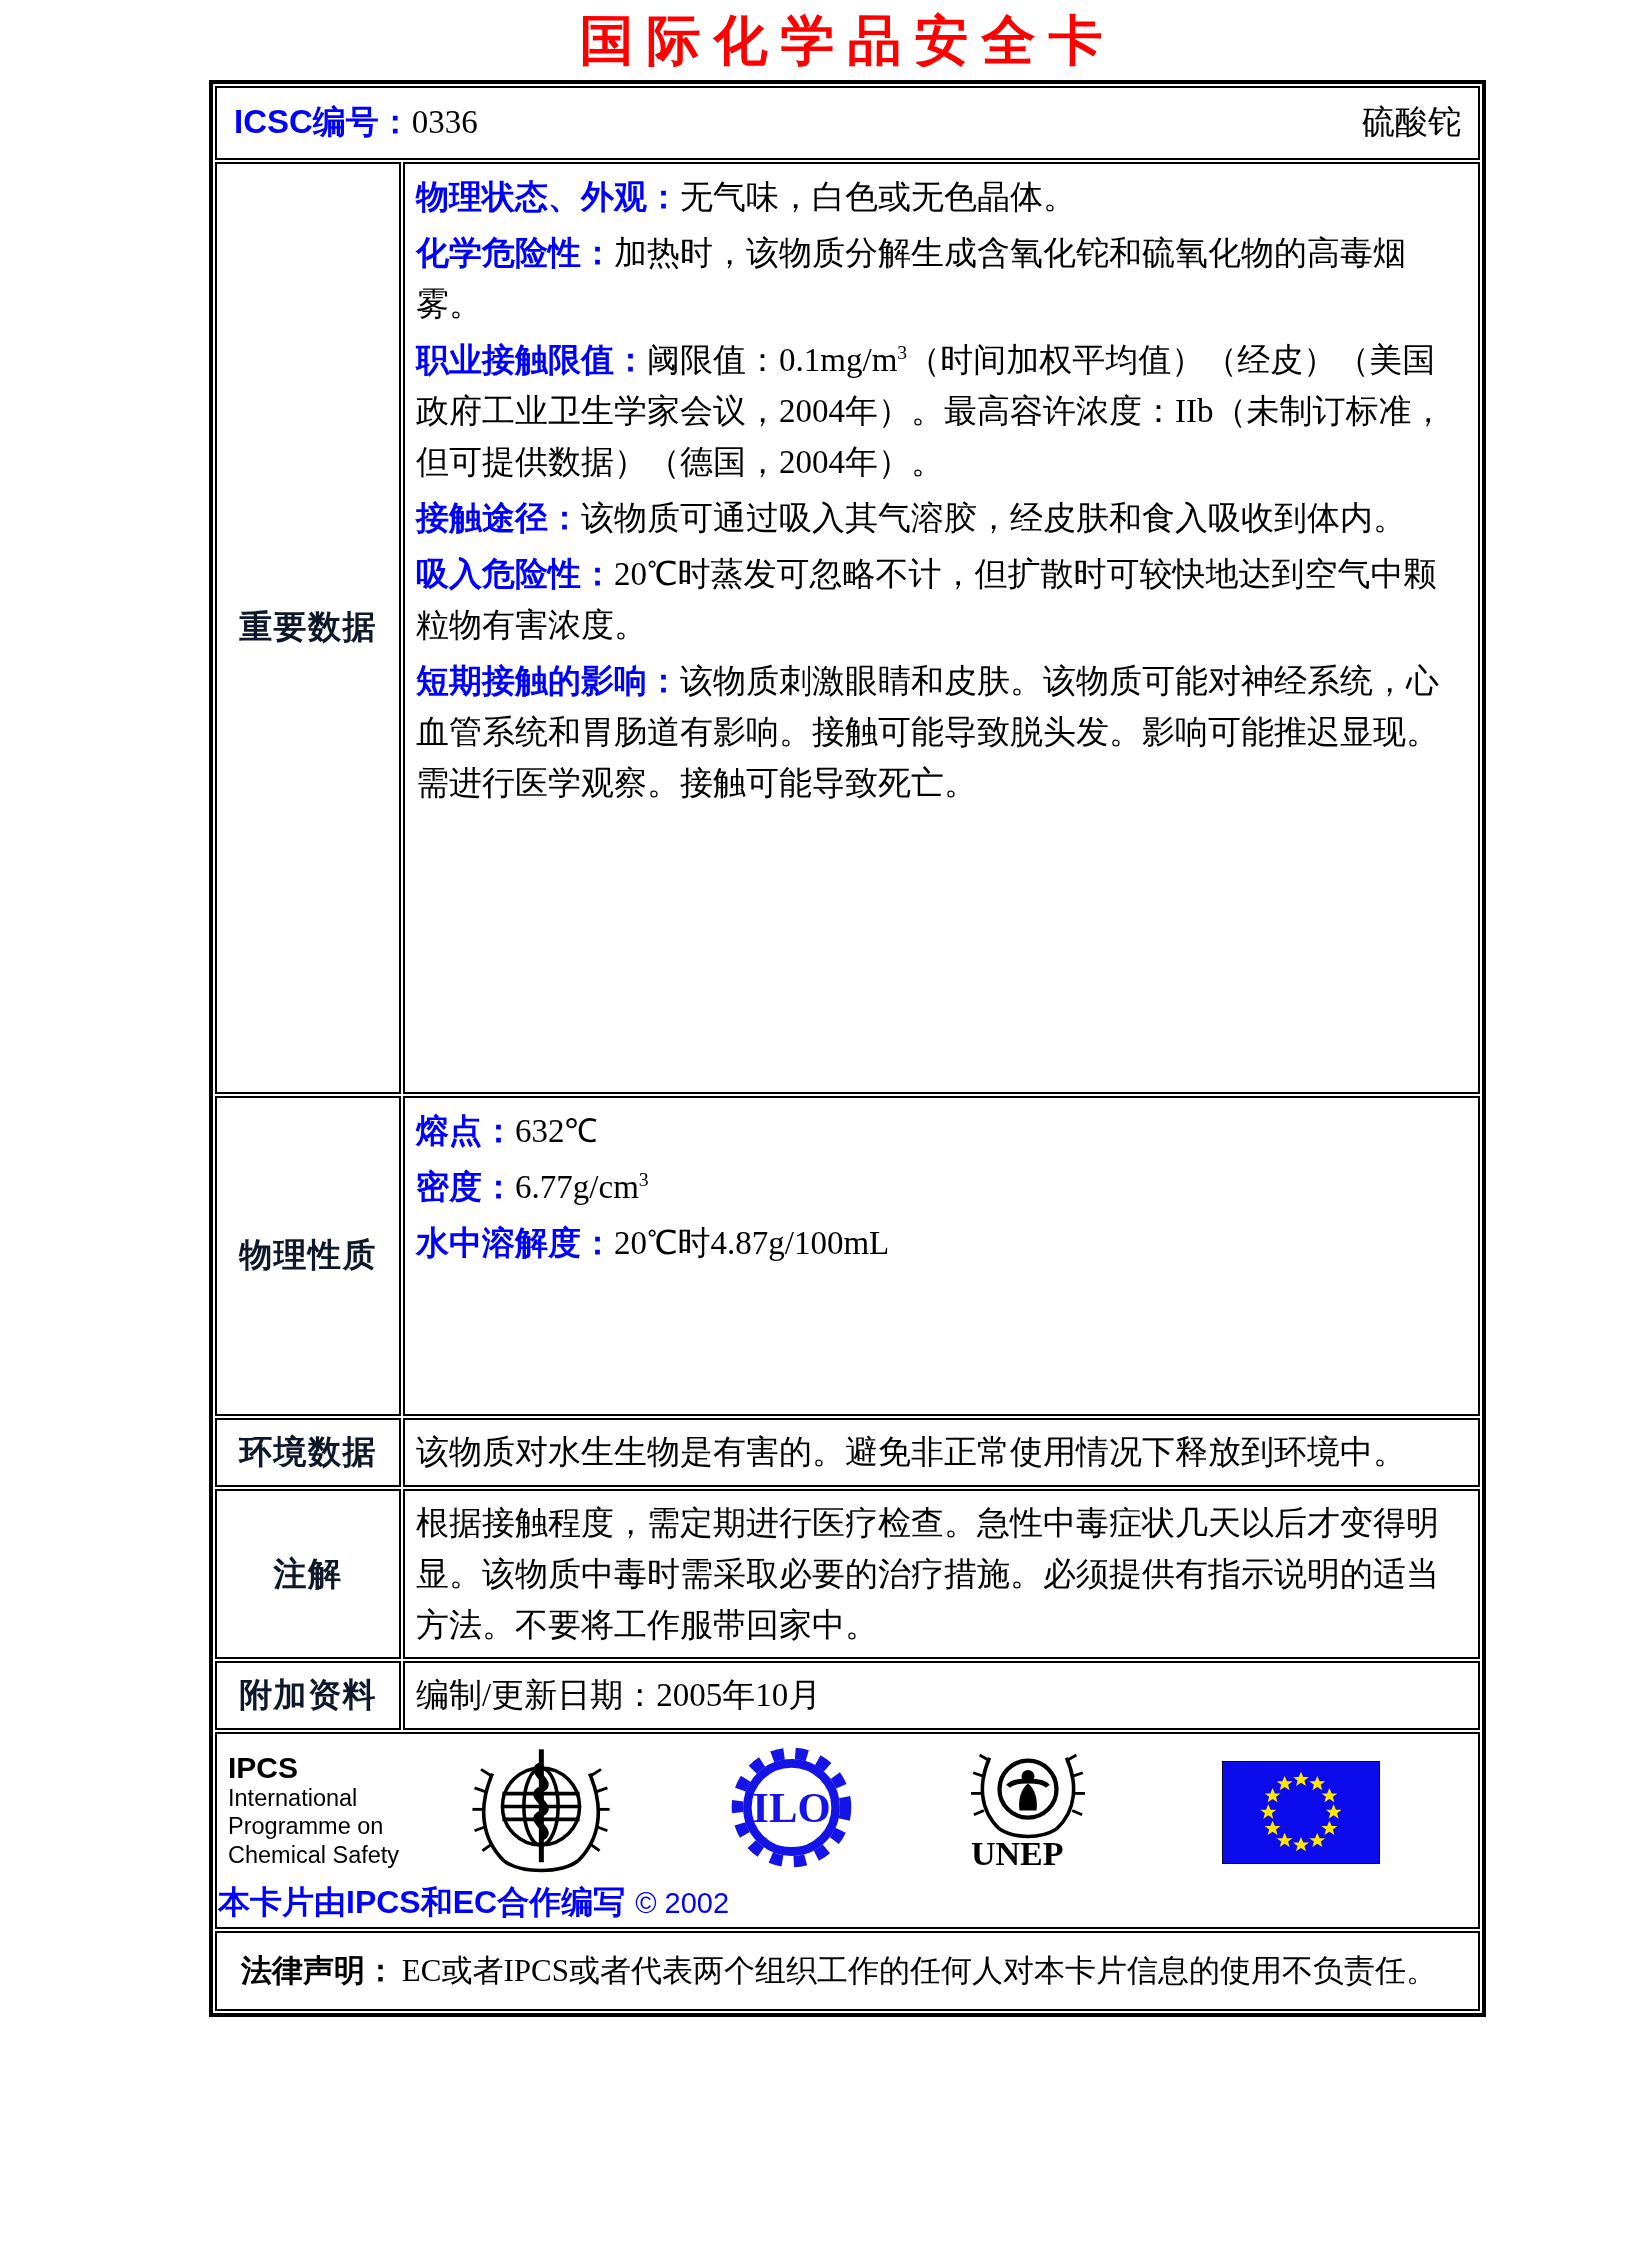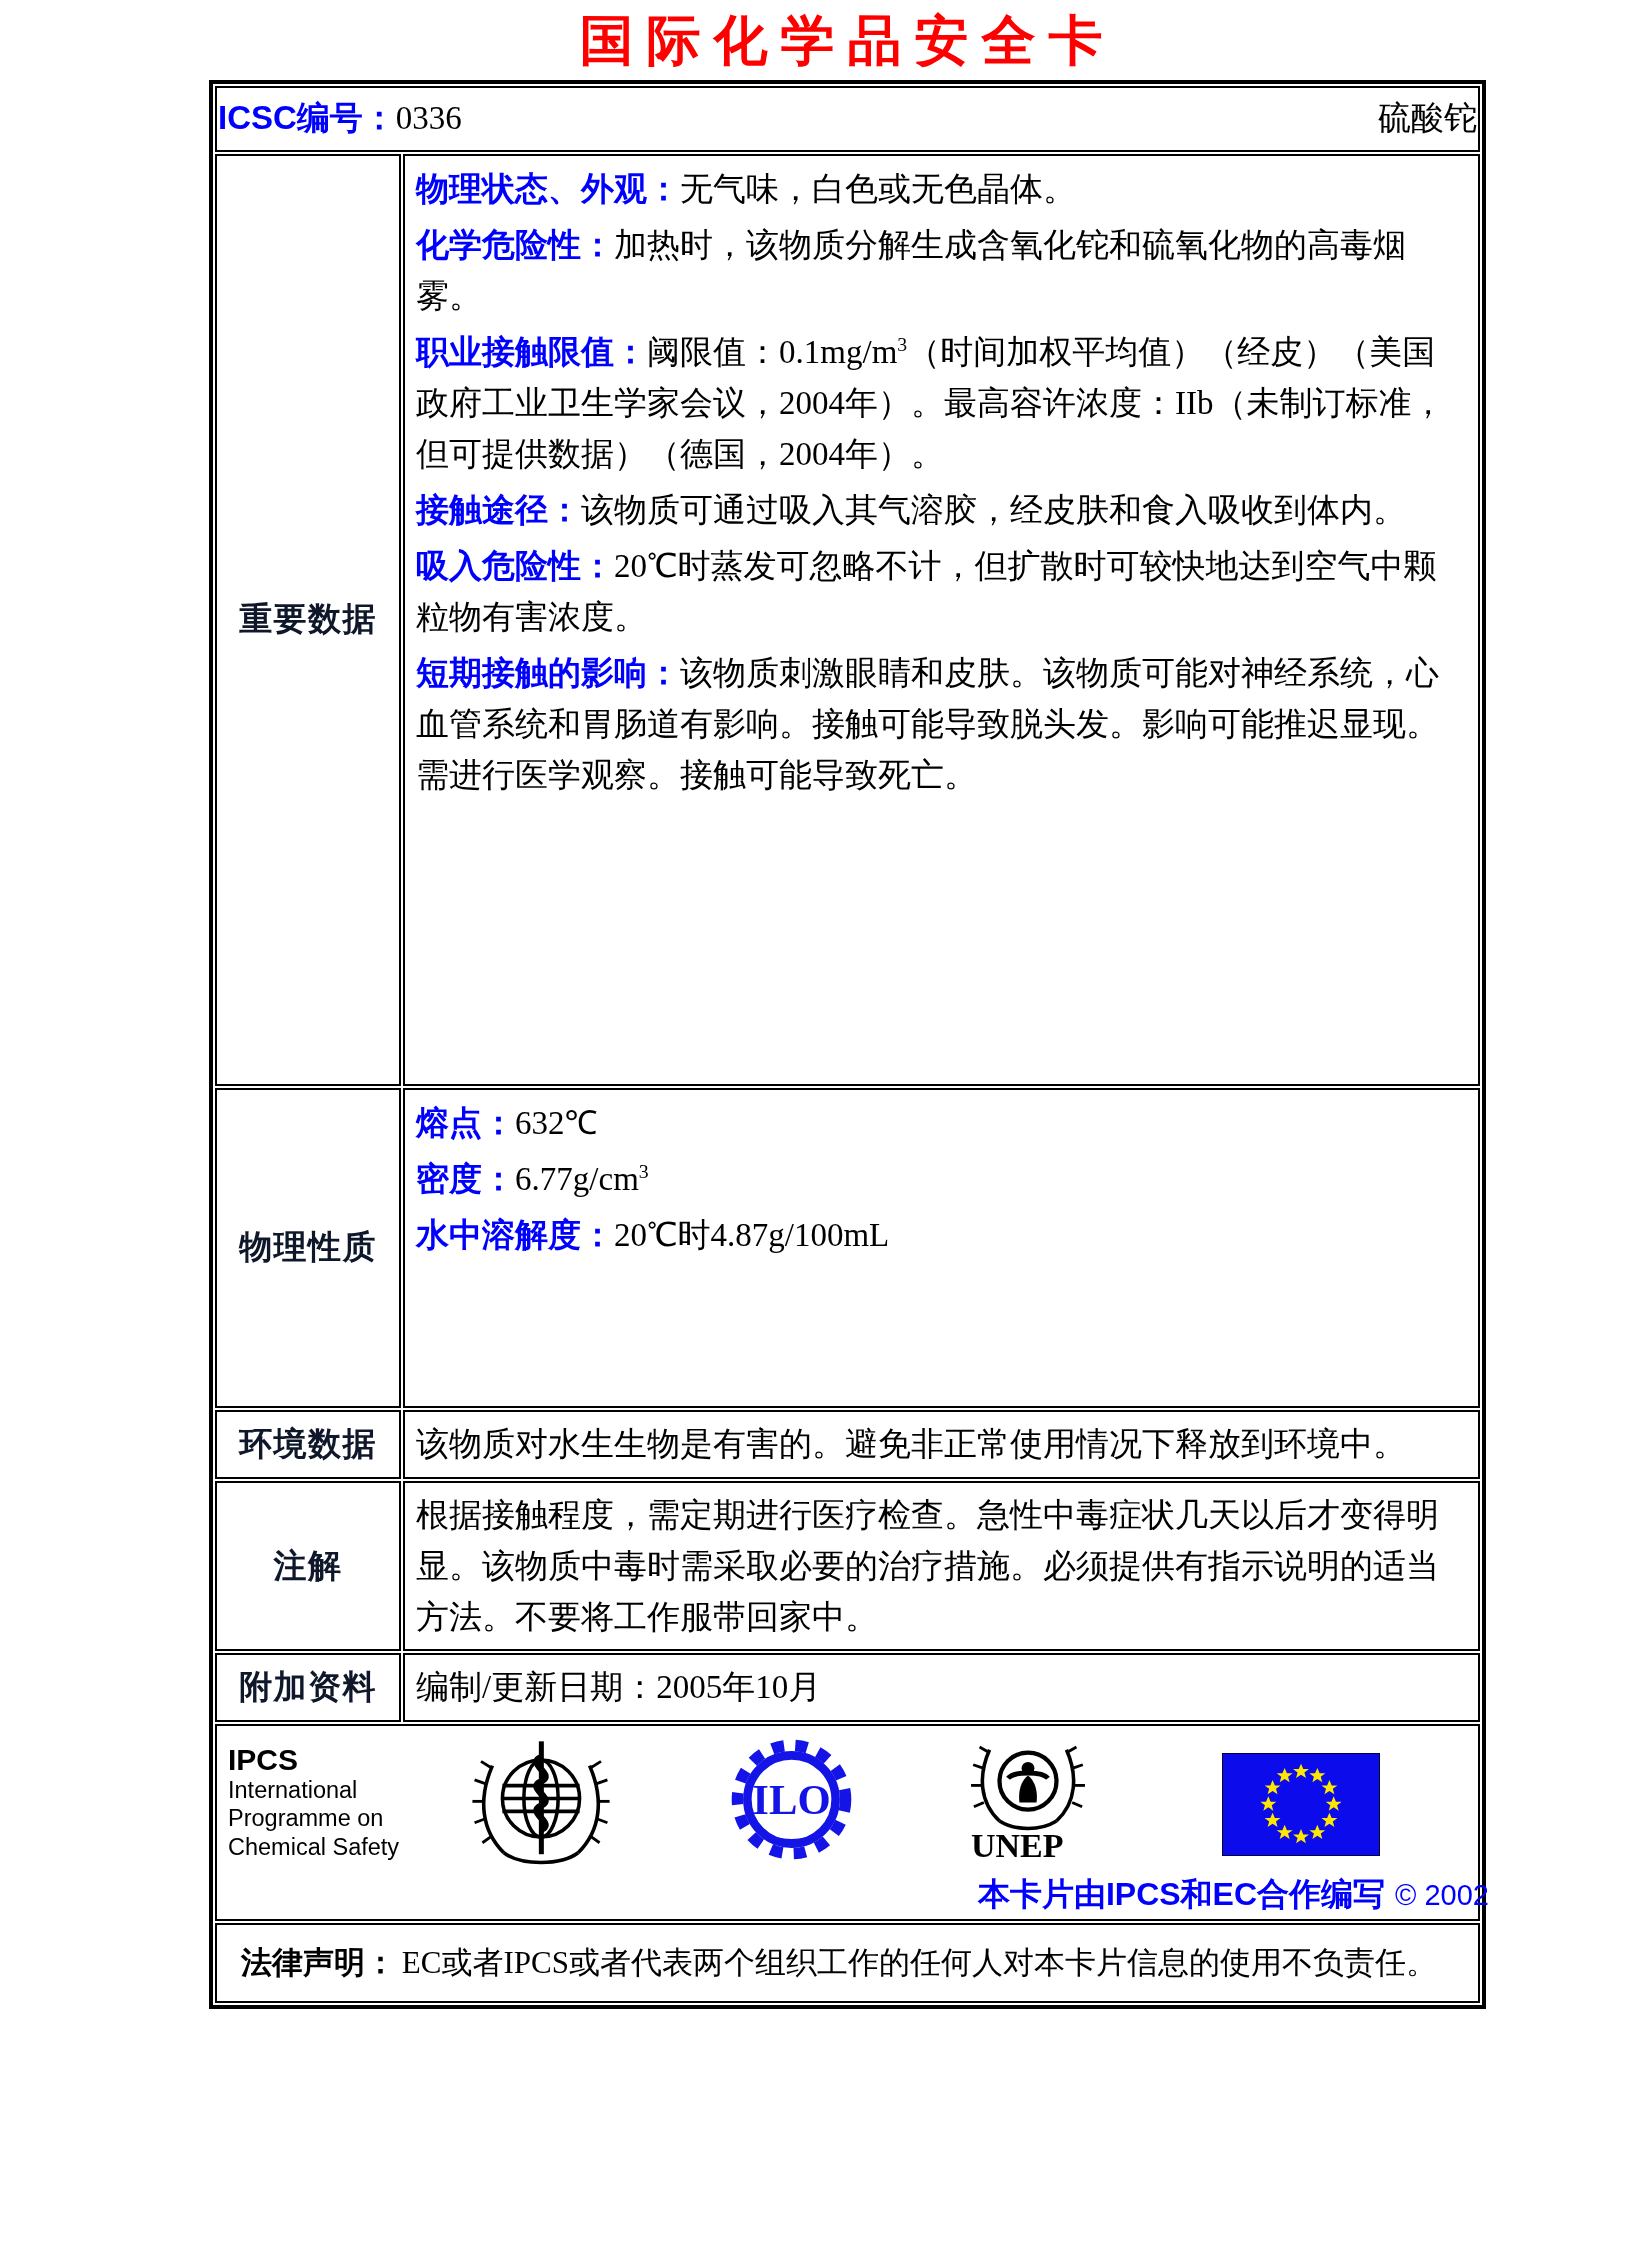--- a/index.html
+++ b/index.html
@@ -10,32 +10,32 @@
   table.card{width:1277px;border:4.3px solid #000;border-collapse:separate;border-spacing:2.9px;background:#fff;}
   td{border:2.1px solid #000;background:#fff;}
   td.label-cell{width:180px;text-align:center;vertical-align:middle;color:#0f172a;
     font-family:"Liberation Sans",sans-serif;font-weight:bold;font-size:33px;letter-spacing:1.4px;}
   td.content-cell{vertical-align:top;font-size:33px;line-height:51px;padding:2.9px 28.5px 2.9px 7.1px;}
   td.vmid{vertical-align:middle;}
   .blab{color:#0000ff;font-family:"Liberation Sans",sans-serif;font-weight:bold;}
   p{margin:4px;}
   sup{font-size:0.6em;line-height:0;}
   .hdr-inner{display:flex;justify-content:space-between;align-items:center;
-    height:60px;padding:0 0;font-size:33px;gap:7px;}
+    height:68px;padding:0 16px;font-size:33px;gap:7px;}
   .legal-inner{display:flex;align-items:center;height:74px;padding:0 7.1px;font-size:31px;margin-left:16px;}
   .legal-label{color:#000;font-family:"Liberation Sans",sans-serif;font-weight:bold;margin-right:5.7px;}
   .phys p{margin-bottom:4.3px;}
   .logos-inner{position:relative;height:191px;}
   .ipcs-block{position:absolute;left:10px;top:15.7px;font-family:"Liberation Sans",sans-serif;}
   .ipcs-acro{font-size:30px;font-weight:bold;line-height:33px;}
   .ipcs-line{font-size:23.5px;line-height:28.5px;}
   .logo{position:absolute;}
   .unep-block{position:absolute;left:753px;top:10px;width:121px;text-align:left;}
   .unep-text{font-family:"Liberation Serif",serif;font-weight:bold;font-size:34px;line-height:34px;margin-top:-4.3px;}
-  .footer-caption{position:absolute;left:12px;bottom:1.4px;width:100%;text-align:right;color:#0000ff;}
+  .footer-caption{position:absolute;left:0;bottom:1.4px;width:100%;text-align:left;color:#0000ff;}
   .footer-caption .cap-main{font-family:"Liberation Sans",sans-serif;font-weight:bold;font-size:32px;}
   .footer-caption .cap-copy{font-family:"Liberation Sans",sans-serif;font-size:29px;margin-left:10px;}
 </style>
 </head>
 <body>
 
 <div class="wrap">
 
   <div class="page-title">国际化学品安全卡</div>
 

